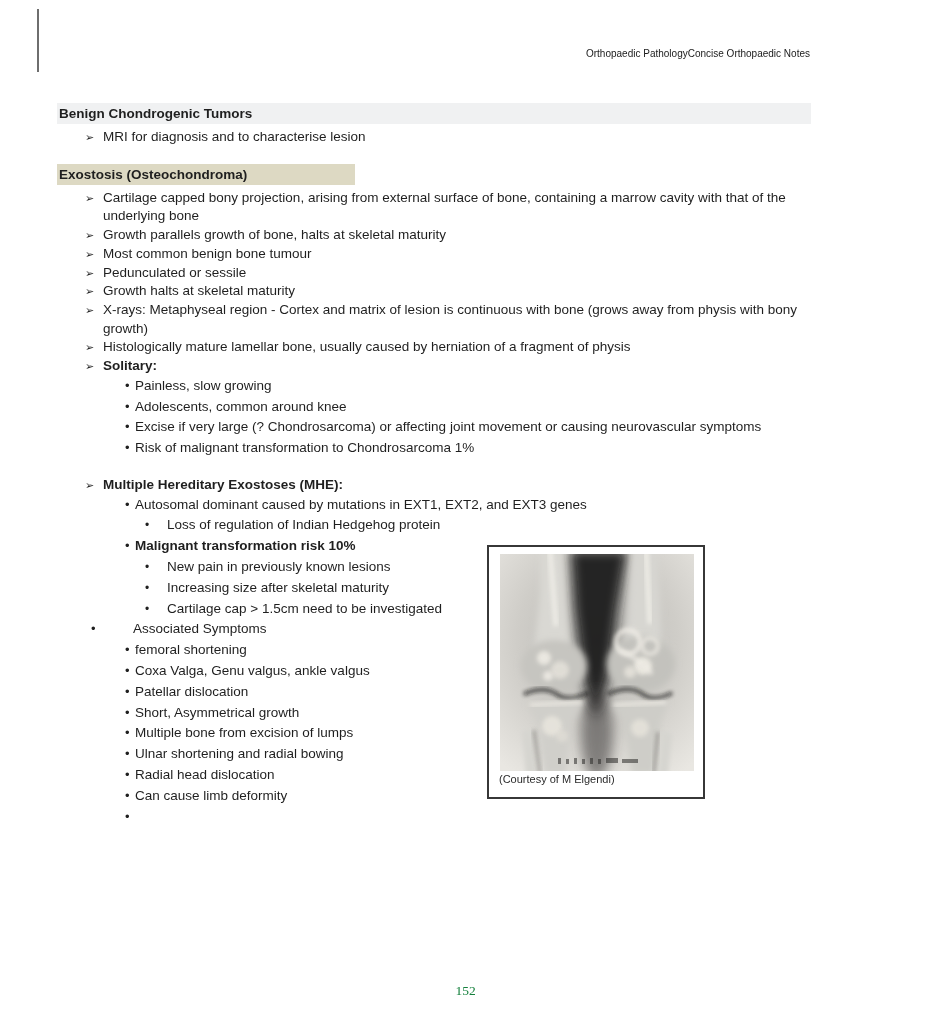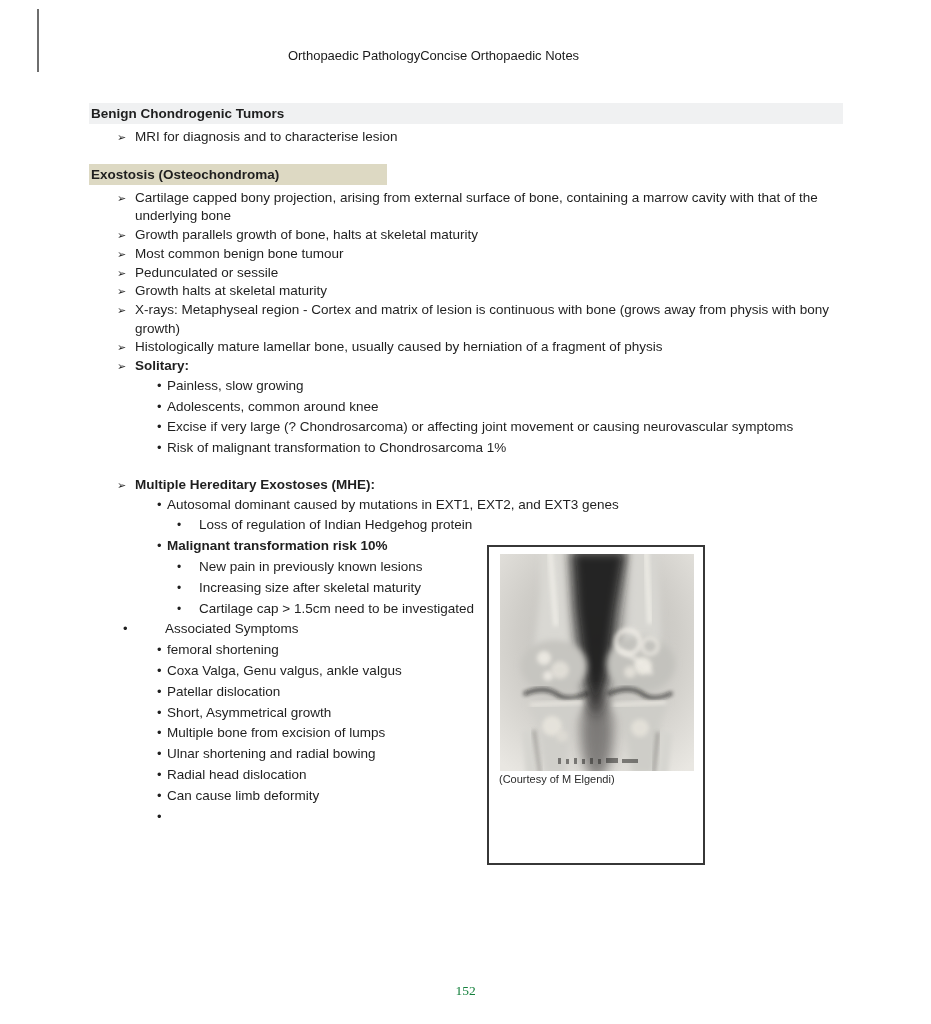--- a/index.html
+++ b/index.html
@@ -15,25 +15,25 @@
     width:931px;height:1024px;
     background:#ffffff;
     overflow:hidden;
   }
   .edge-line{
     position:absolute;left:37px;top:9px;width:2px;height:63px;
     background:#6e6e6e;
   }
   .header{
     position:absolute;left:57px;right:121px;top:48px;
-    display:flex;justify-content:center;
-    font-size:13px;color:#1a1a1a;
+    display:flex;justify-content:flex-end;
+    font-size:10px;color:#1a1a1a;
   }
   .content{
-    position:absolute;left:57px;top:103px;width:754px;margin-left:32px;
+    position:absolute;left:57px;top:103px;width:754px;
   }
   .h1bar{
     background:var(--c-h1bg);
     font-weight:bold;font-size:13.5px;
     padding:3px 4px 3px 2px;
     line-height:15px;
   }
   .h2bar{
     background:var(--c-h2bg);
     font-weight:bold;font-size:13.5px;
@@ -55,21 +55,21 @@
   .row.b1{line-height:20.8px;}
   .row.b1 .marker{margin-left:68px;width:10px;font-size:13px;}
   
   .row.b2{line-height:20.8px;}
   .row.b2 .marker{margin-left:88px;width:22px;font-size:12px;}
   
   .row.b0{line-height:20.8px;}
   .row.b0 .marker{margin-left:34px;width:42px;font-size:13px;}
 
   .figure{
-    position:absolute;left:487px;top:545px;width:218px;height:320px;
+    position:absolute;left:487px;top:545px;width:218px;height:254px;
     border:2px solid var(--c-border);
     box-sizing:border-box;
     background:#ffffff;
   }
   .figure .photo{
     position:absolute;left:11px;top:7px;width:194px;height:217px;
   }
   .figure .caption{
     position:absolute;left:10px;top:226px;
     font-size:11px;color:#2b2b2b;line-height:13px;

